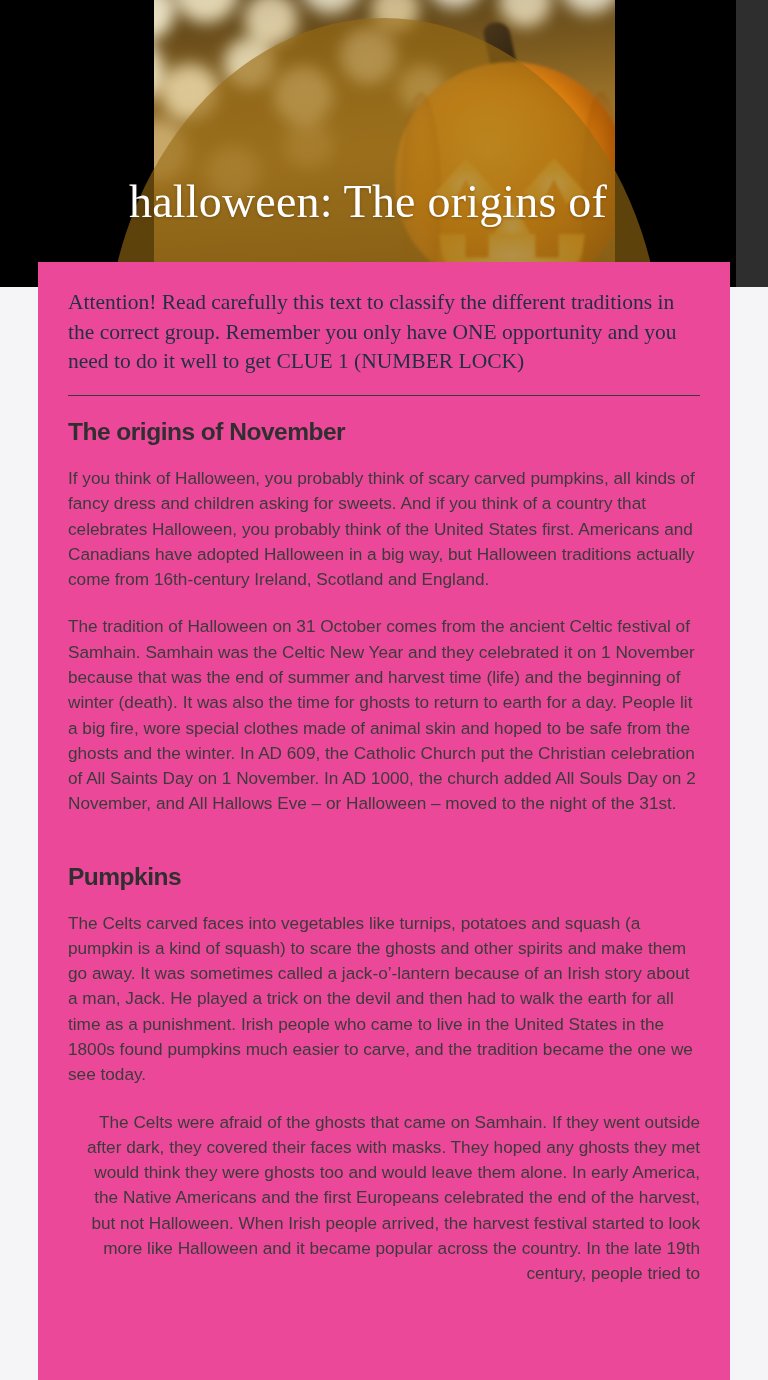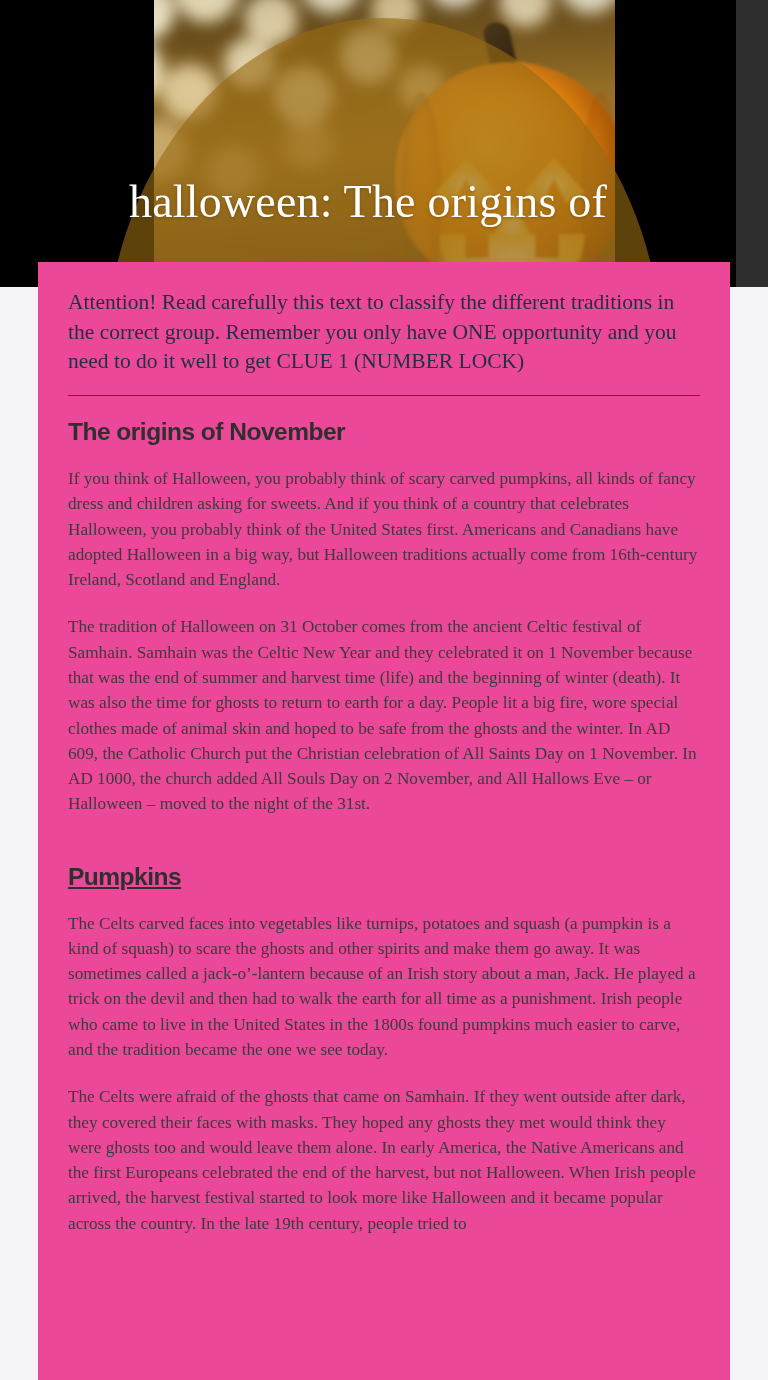--- a/index.html
+++ b/index.html
@@ -186,29 +186,29 @@
     margin: 0 0 22px 0;
   }
   h2.section-title {
     font-family: "Liberation Sans", sans-serif;
     font-size: 24.5px;
     font-weight: bold;
     color: #2f2f2f;
     letter-spacing: -0.5px;
     margin: 0 0 20px 0;
   }
-  h2.section-title.spaced { margin-top: 46px; text-decoration: underline; }
+  h2.section-title.spaced { margin-top: 46px; }
   p.body {
-    font-family: Liberation Serif, serif;
+    font-family: Liberation Sans, sans-serif;
     font-size: 17.2px;
     line-height: 1.47;
     color: #3b3b3b;
     margin: 0 0 22px 0;
   }
-  p.body:last-child { margin-bottom: 0; }
+  p.body:last-child { margin-bottom: 0; text-align: right; }
 </style>
 </head>
 <body>
 
 <div class="page">
 
   <div class="hero">
 
     <div class="hero-photo">
       <div class="bokeh"></div>

